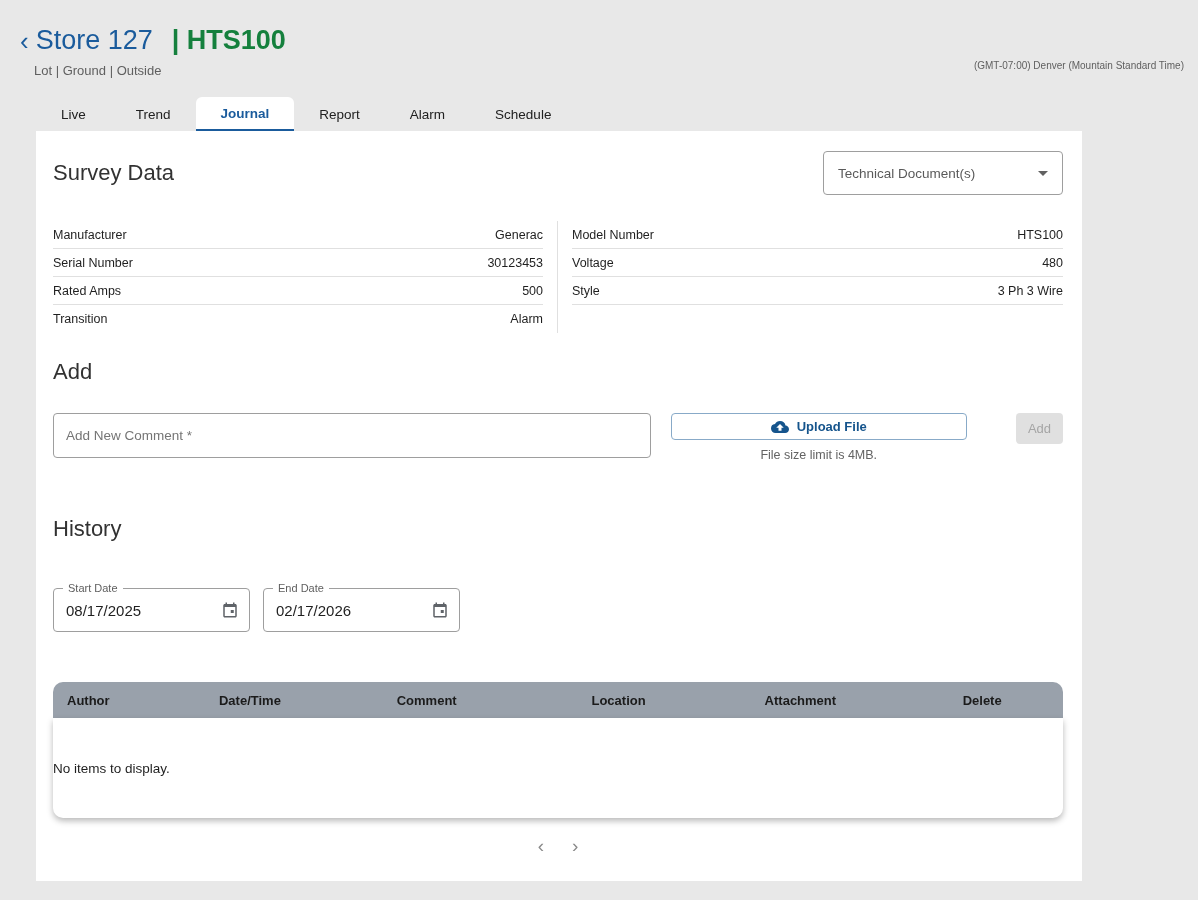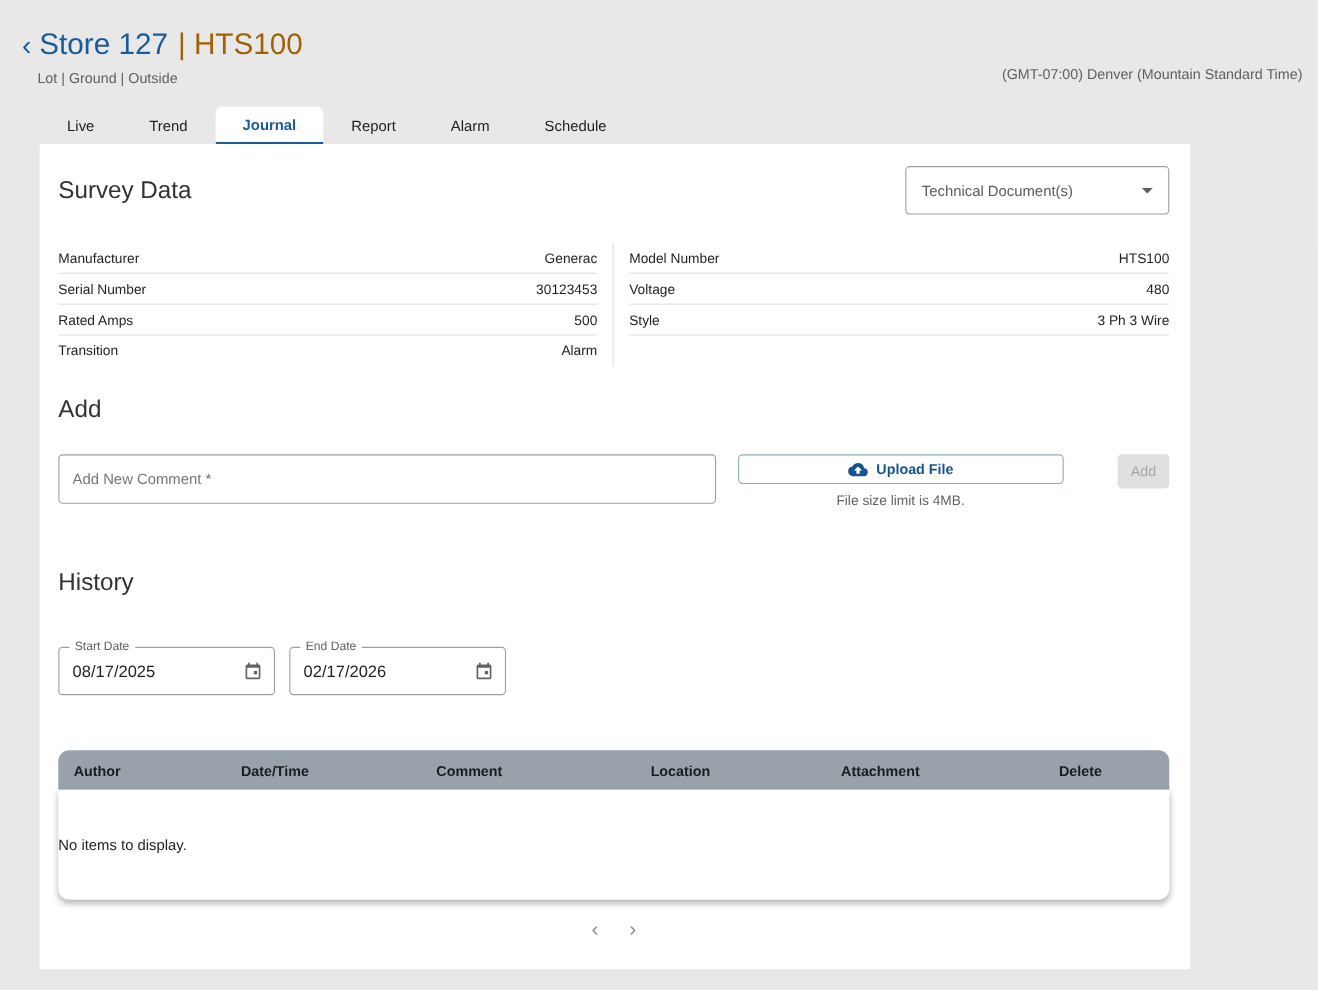--- a/index.html
+++ b/index.html
@@ -10,23 +10,23 @@
     font-family:"Liberation Sans", sans-serif;
     position:relative; overflow:hidden;
     color:#1f1f1f;
   }
 
   
   .app-header { padding:25px 14px 0 20px; position:relative; }
   .title-row { display:flex; align-items:center; }
   .back-icon { color:#1a5b9c; font-size:26px; line-height:22px; margin-right:7px; cursor:pointer; user-select:none; }
   .title-primary { color:#1a5b9c; font-size:27px; font-weight:400; }
-  .title-secondary { color:#a16207; font-size:27px; font-weight:400; margin-left:9px; }
+  .title-secondary { color:#15803d; font-size:27px; font-weight:700; margin-left:19px; }
   .breadcrumb { margin:7px 0 0 14px; font-size:13px; color:#5f5f5f; }
-  .timezone { position:absolute; top:60px; right:14px; font-size:13px; color:#5f5f5f; }
+  .timezone { position:absolute; top:60px; right:14px; font-size:10px; color:#5f5f5f; }
 
   
   .tabbar { display:flex; margin:19px 0 0 36px; align-items:flex-end; }
   .tab {
     height:34px; padding:0 25px; display:flex; align-items:center; justify-content:center;
     font-size:13.5px; color:#212121; cursor:pointer; white-space:nowrap;
   }
   .tab.active {
     background:#fff; border-radius:6px 6px 0 0; color:#1a5b9c; font-weight:bold;
     border-bottom:2px solid #1a5b9c;

